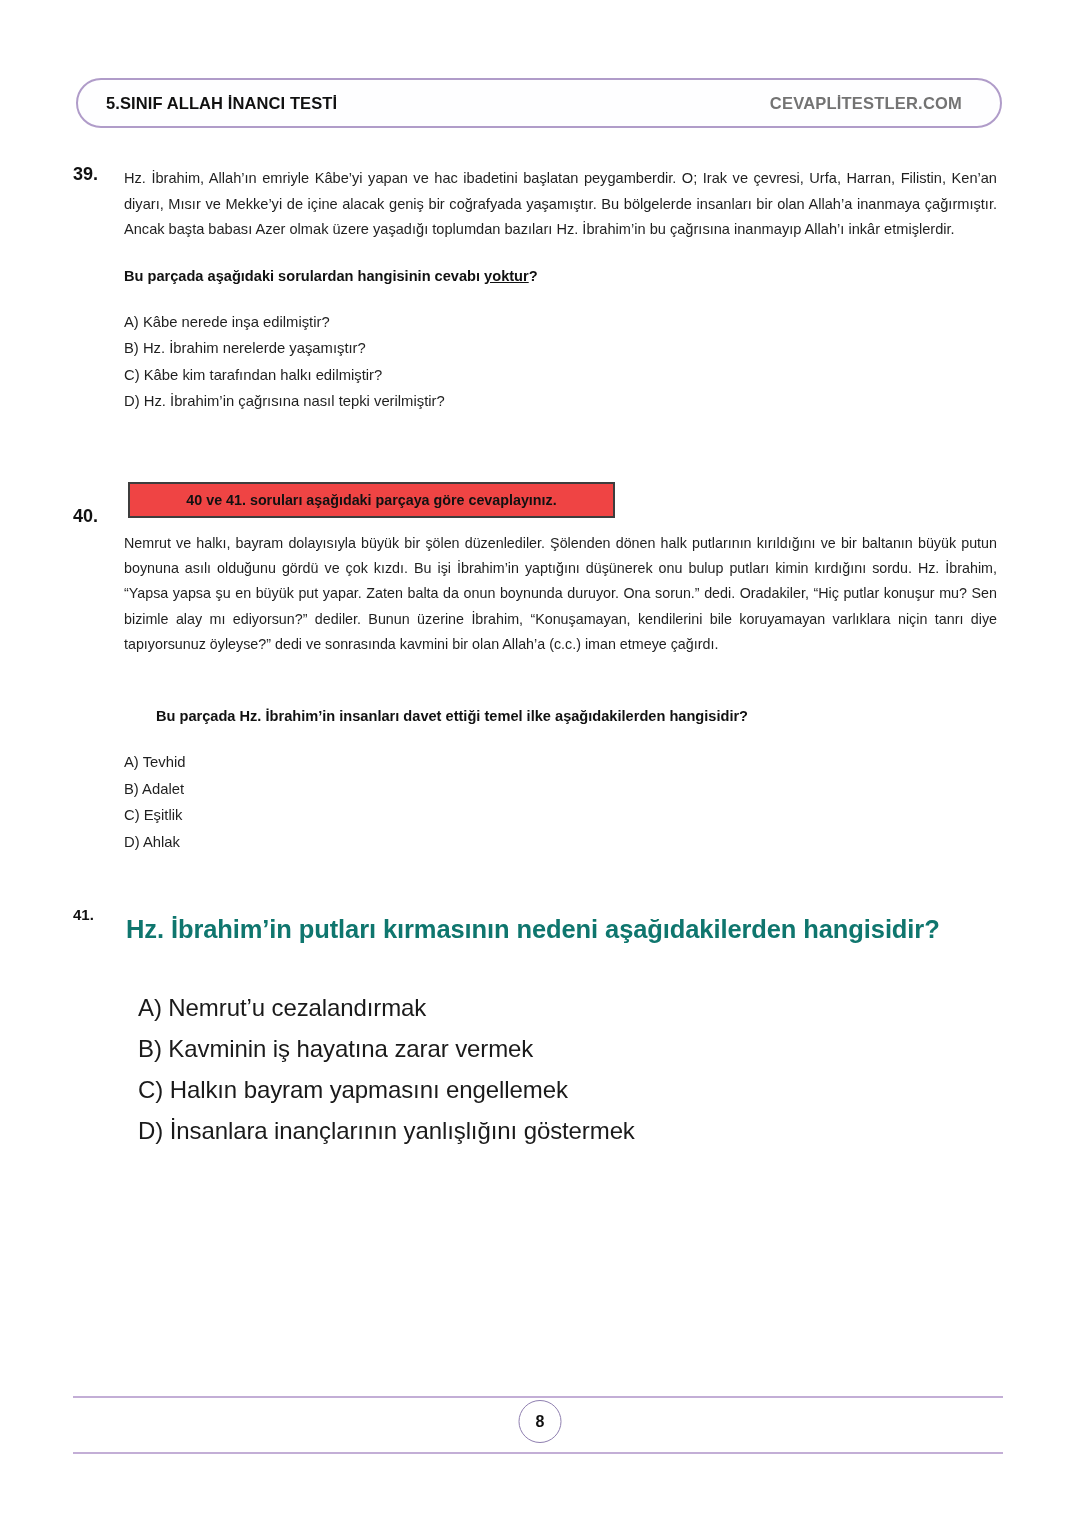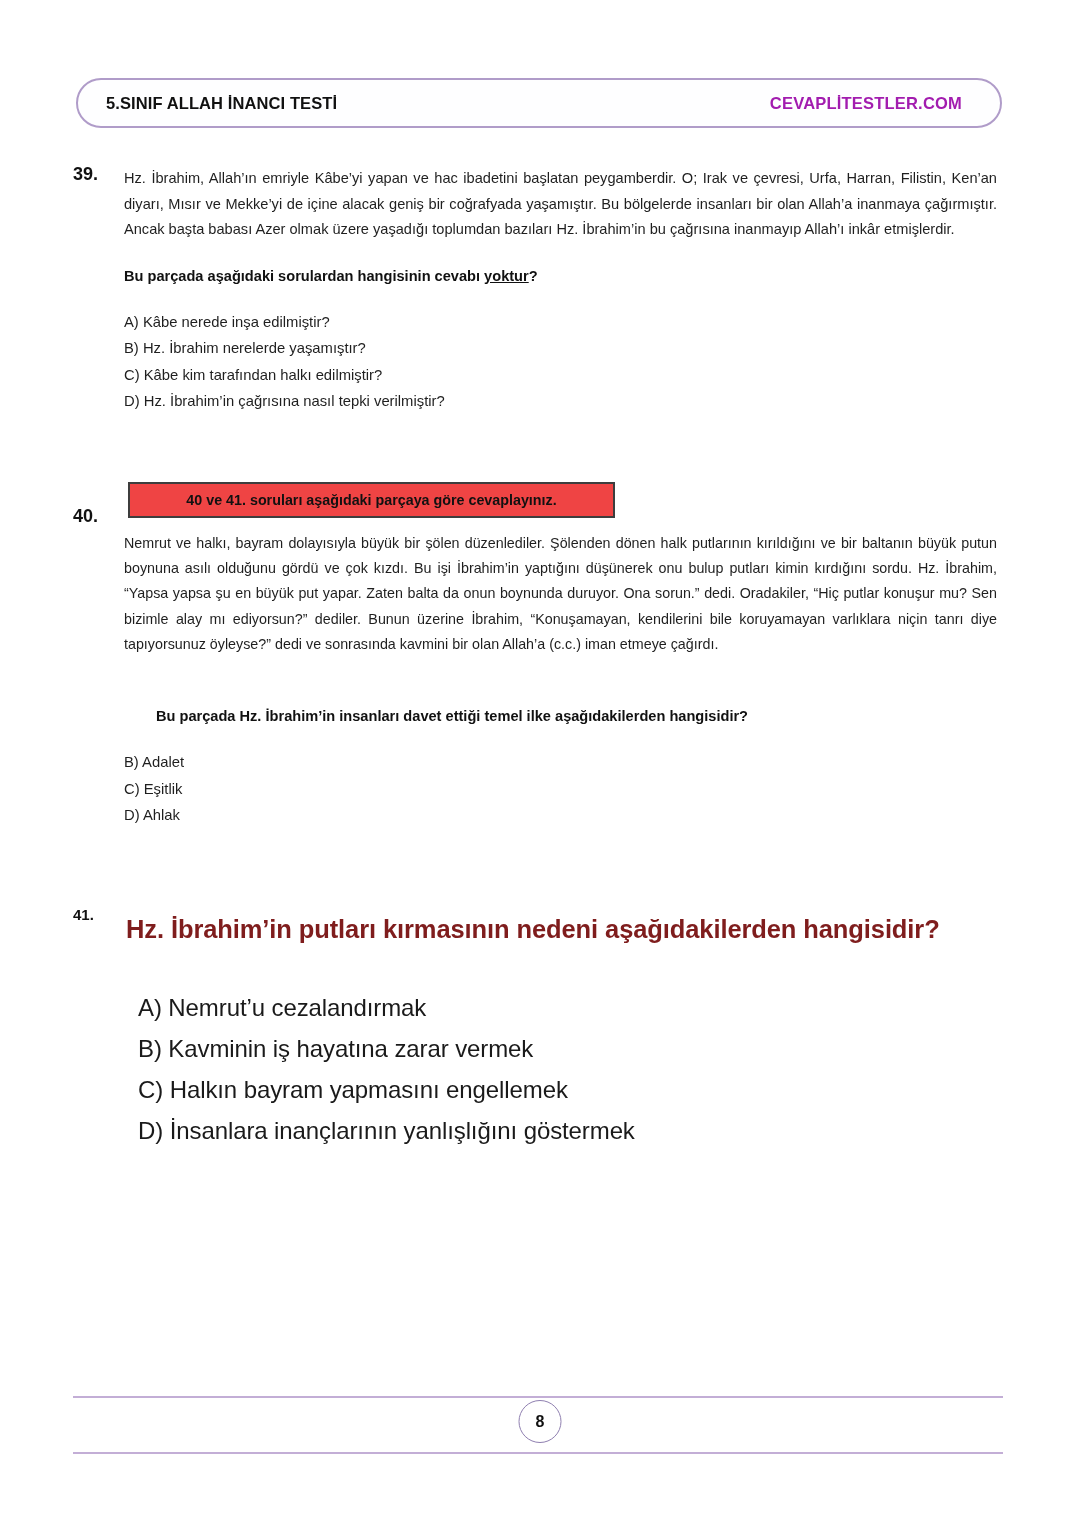--- a/index.html
+++ b/index.html
@@ -43,21 +43,21 @@
     font-size: 16.5px;
     font-weight: bold;
     letter-spacing: 0.1px;
     color: #111111;
     white-space: nowrap;
   }
   .header-site {
     font-size: 16.5px;
     font-weight: bold;
     letter-spacing: 0.2px;
-    color: #a21caf;
+    color: #737373;
     white-space: nowrap;
     margin-right: 10px;
   }
 
   
   .qnum {
     position: absolute;
     font-weight: bold;
     color: #111111;
     text-align: left;
@@ -127,21 +127,21 @@
     white-space: nowrap;
   }
 
   
   .q41-stem {
     position: absolute;
     left: 126px;
     top: 915px;
     font-size: 25.5px;
     font-weight: bold;
-    color: #7f1d1d;
+    color: #0f766e;
     letter-spacing: -0.1px;
     white-space: nowrap;
   }
   .q41-options {
     position: absolute;
     left: 126px;
     top: 975px;
     list-style: none;
     margin: 12px;
     padding: 0;
@@ -217,20 +217,21 @@
   <div class="direction-box">
     <div class="direction-text">40 ve 41. soruları aşağıdaki parçaya göre cevaplayınız.</div>
   </div>
 
   <div class="qbody" style="top:531px;">
     <p class="passage passage-dense">Nemrut ve halkı, bayram dolayısıyla büyük bir şölen düzenlediler. Şölenden dönen halk putlarının kırıldığını ve bir baltanın büyük putun boynuna asılı olduğunu gördü ve çok kızdı. Bu işi İbrahim’in yaptığını düşünerek onu bulup putları kimin kırdığını sordu. Hz. İbrahim, “Yapsa yapsa şu en büyük put yapar. Zaten balta da onun boynunda duruyor. Ona sorun.” dedi. Oradakiler, “Hiç putlar konuşur mu? Sen bizimle alay mı ediyorsun?” dediler. Bunun üzerine İbrahim, “Konuşamayan, kendilerini bile koruyamayan varlıklara niçin tanrı diye tapıyorsunuz öyleyse?” dedi ve sonrasında kavmini bir olan Allah’a (c.c.) iman etmeye çağırdı.</p>
 
     <p class="stem" style="margin-top:48px;margin-left:32px;">Bu parçada Hz. İbrahim’in insanları davet ettiği temel ilke aşağıdakilerden hangisidir?</p>
 
     <ul class="options" style="margin-top:22px;">
+      <li>A) Tevhid</li>
       <li>B) Adalet</li>
       <li>C) Eşitlik</li>
       <li>D) Ahlak</li>
     </ul>
   </div>
 
   <div class="qnum qnum-41">41.</div>
 
   <div class="q41-stem">Hz. İbrahim’in putları kırmasının nedeni aşağıdakilerden hangisidir?</div>
 

